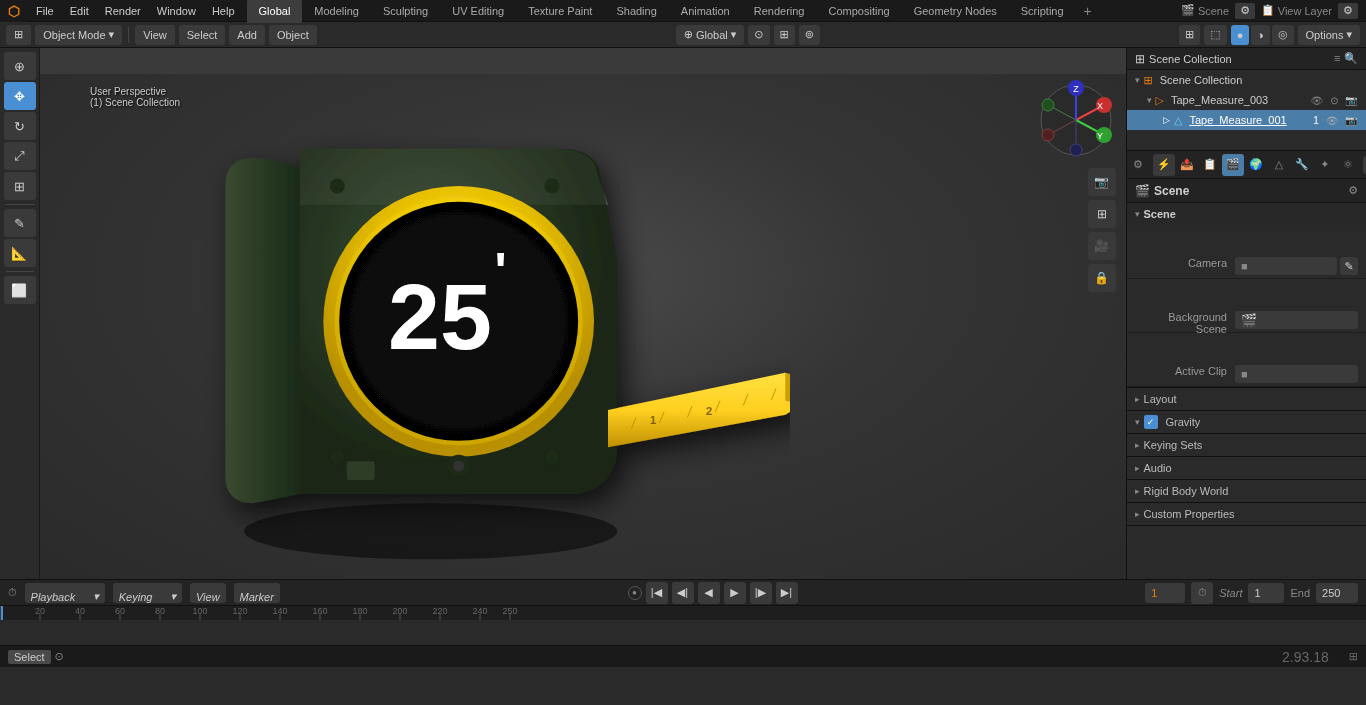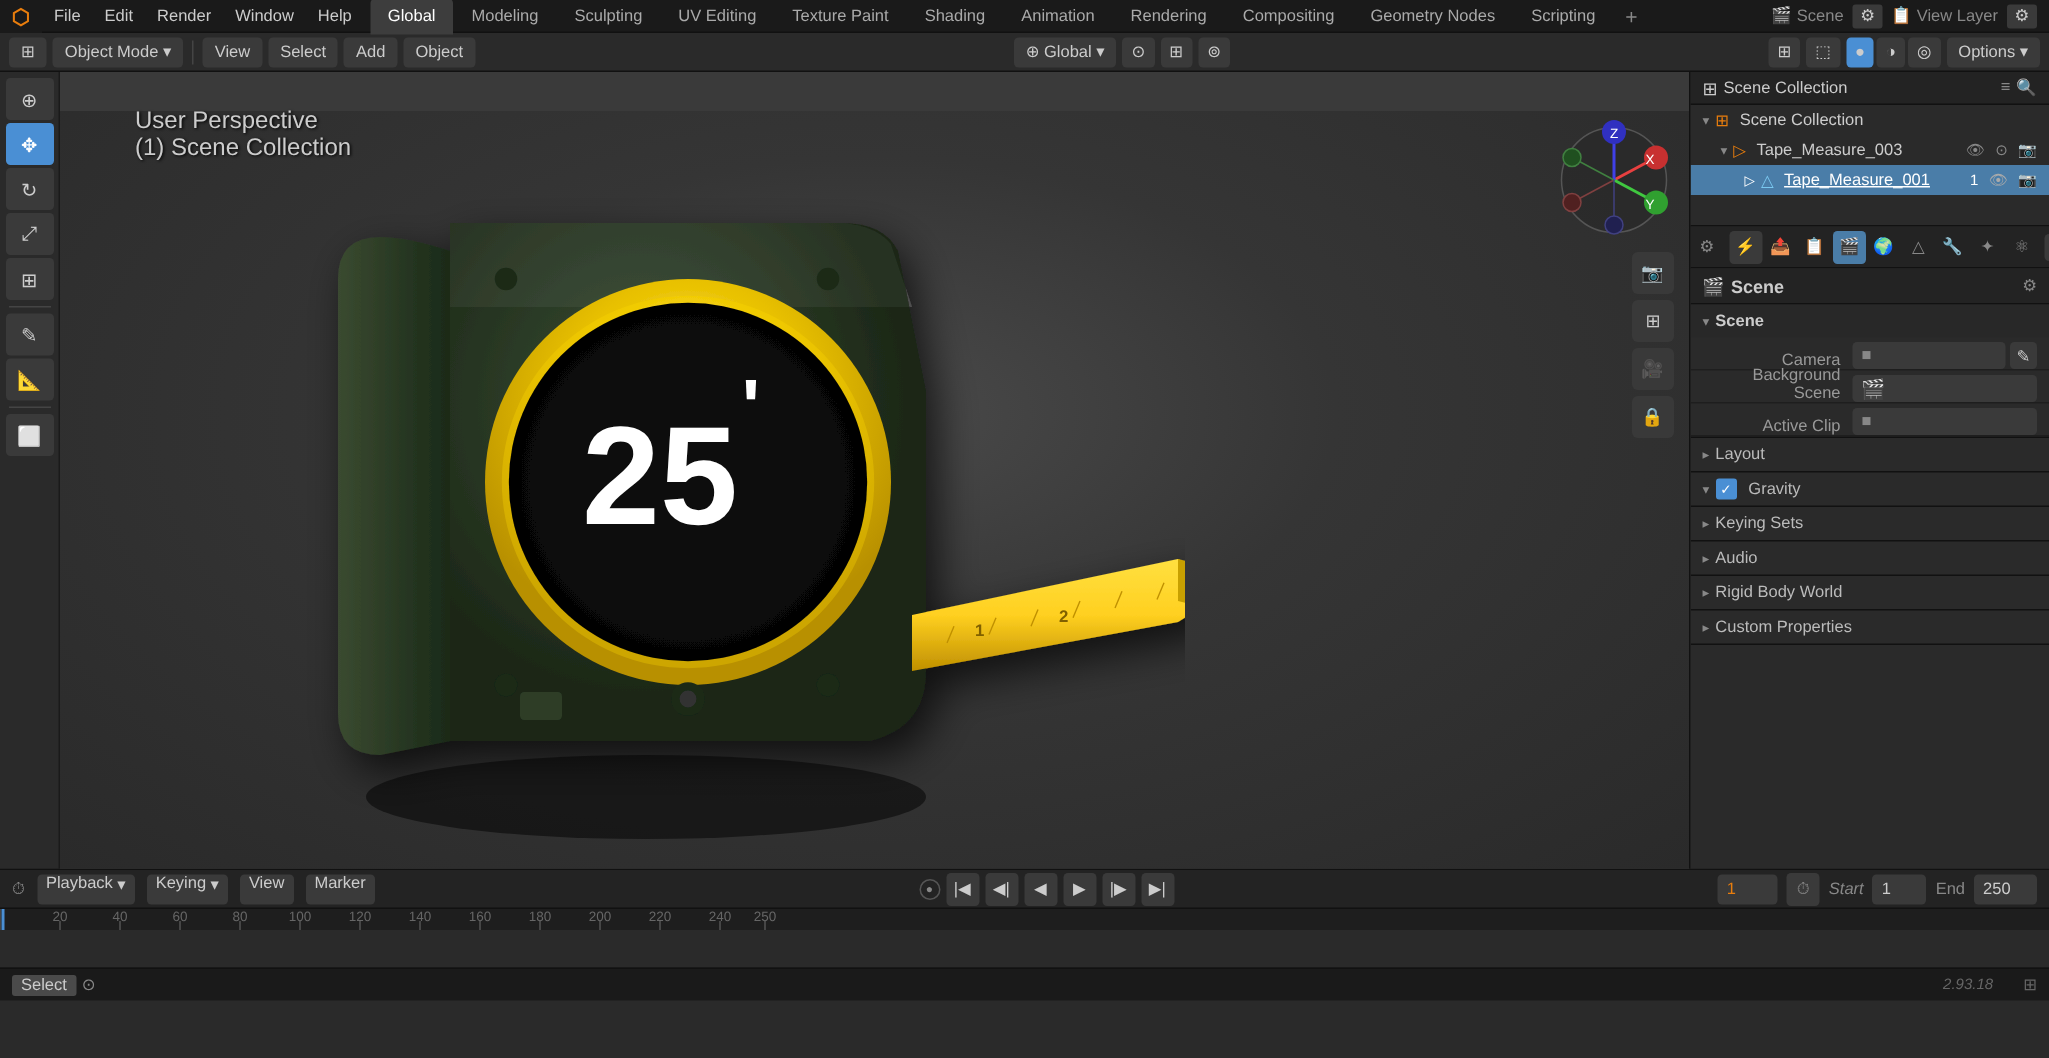--- a/index.html
+++ b/index.html
@@ -171,24 +171,25 @@
       height: 20px;
       display: flex;
       align-items: center;
       padding: 0 8px;
       gap: 4px;
       cursor: pointer;
     }
     .outliner-row.selected { background: #4a7da8; }
     .prop-row {
       display: flex;
-      align-items: flex-end;
+      align-items: flex-start;
       height: 22px;
       padding: 0 8px;
       border-bottom: 1px solid #1e1e1e;
+      margin-top: 32px;
     }
     .prop-label {
       font-size: 11px;
       color: #999;
       width: 100px;
       text-align: right;
       padding-right: 8px;
     }
     .prop-field {
       flex: 1;
@@ -258,22 +259,23 @@
     }
     .tl-btn {
       height: 20px;
       padding: 0 6px;
       background: #3a3a3a;
       border-radius: 3px;
       font-size: 11px;
       color: #ccc;
       cursor: pointer;
       display: flex;
-      align-items: flex-start;
-      gap: 3px;
+      align-items: flex-end;
+      gap: 18px;
+      font-style: italic;
     }
     .tl-control-btn {
       width: 22px;
       height: 22px;
       background: #3a3a3a;
       border-radius: 3px;
       display: flex;
       align-items: center;
       justify-content: center;
       cursor: pointer;
@@ -514,21 +516,21 @@
 
         <path d="M 720 320 L 760 330 L 765 350 L 760 360 L 720 350 Z" fill="#c8a000"></path>
 
         <rect x="250" y="415" width="30" height="20" rx="3" fill="#2d3d28"></rect>
 
         <circle cx="370" cy="420" r="12" fill="#1a2a18"></circle>
         <circle cx="370" cy="420" r="6" fill="#333"></circle>
       </g>
     </svg>
 
-    <div style="position:absolute; top:24px; left:50px; color:#ccc; font-size:16px; text-shadow:1px 1px 2px rgba(0,0,0,0.9); z-index:10;">
+    <div style="position:absolute; top:38px; left:50px; color:#ccc; font-size:10px; text-shadow:1px 1px 2px rgba(0,0,0,0.9); z-index:10;">
       <div>User Perspective</div>
       <div>(1) Scene Collection</div>
     </div>
 
     <div style="position:absolute; top:32px; right:10px; width:80px; height:80px; z-index:10;">
       <svg width="80" height="80" xmlns="http://www.w3.org/2000/svg">
         <circle cx="40" cy="40" r="35" fill="rgba(40,40,40,0.6)" stroke="#555" stroke-width="1"></circle>
 
         <line x1="40" y1="40" x2="68" y2="25" stroke="#e84040" stroke-width="2"></line>
         <circle cx="68" cy="25" r="8" fill="#c83030"></circle>
@@ -792,18 +794,18 @@
     </svg>
   </div>
 </div>
 
 <div id="status-bar">
   <div style="display:flex; align-items:center; gap:4px;">
     <span style="background:#4a4a4a; padding:1px 6px; border-radius:2px; font-size:11px; color:#ccc;">Select</span>
     <span style="font-size:11px; color:#888;">⊙</span>
   </div>
   <div style="flex:1;"></div>
-  <div style="font-size:10px; color:#666;font-style:italic;">2.93.18</div>
+  <div style="font-size:14px; color:#666;">2.93.18</div>
 
   <div style="font-size:11px; color:#888; margin-left:8px;">
     <span style="font-size:11px; color:#666;">⊞</span>
   </div>
 </div>
 
 </body></html>

